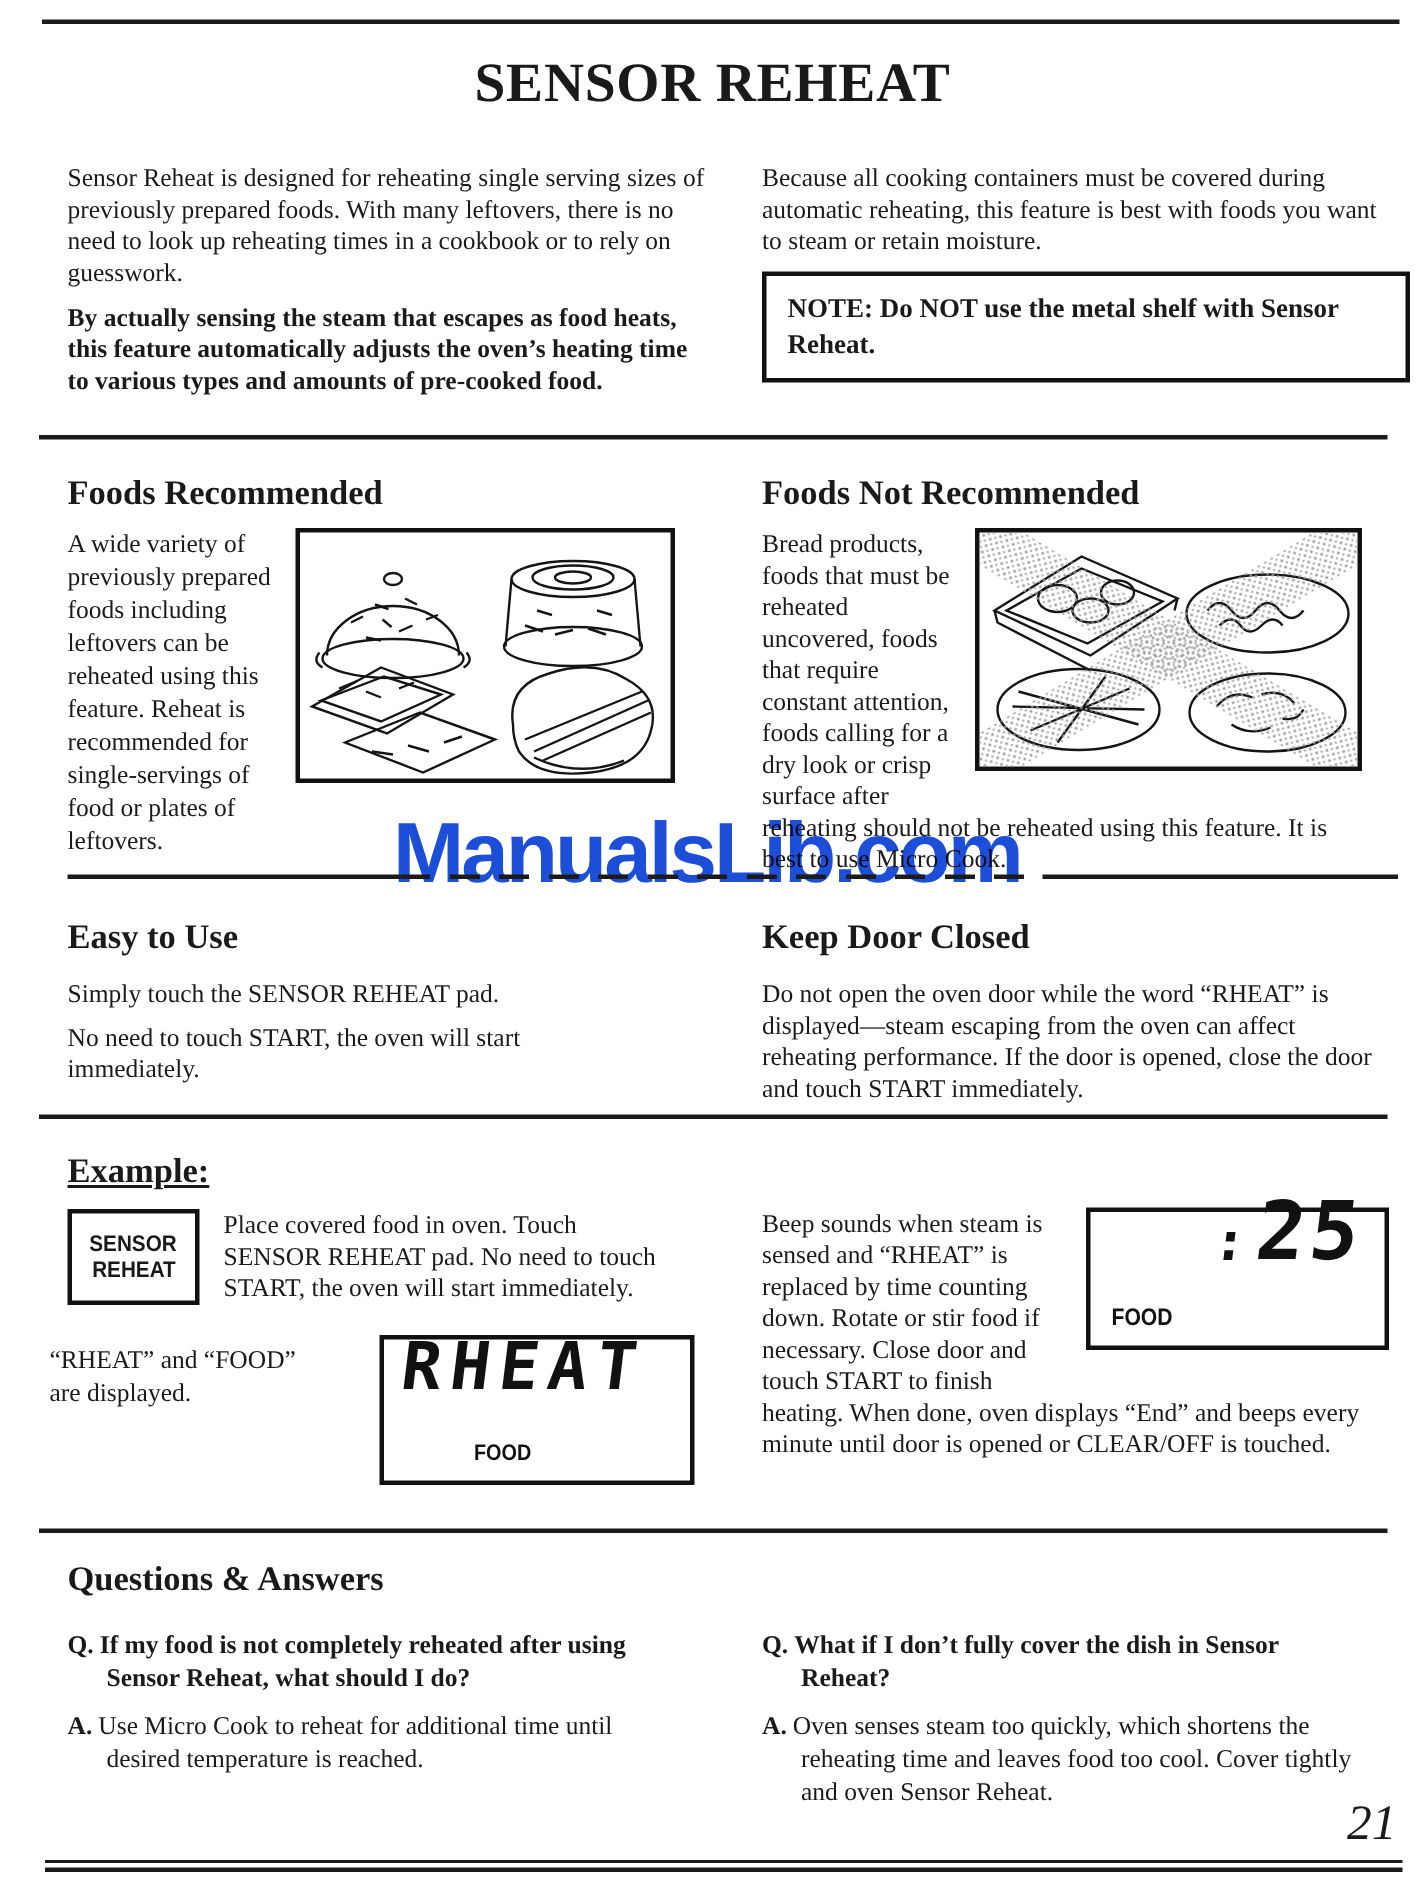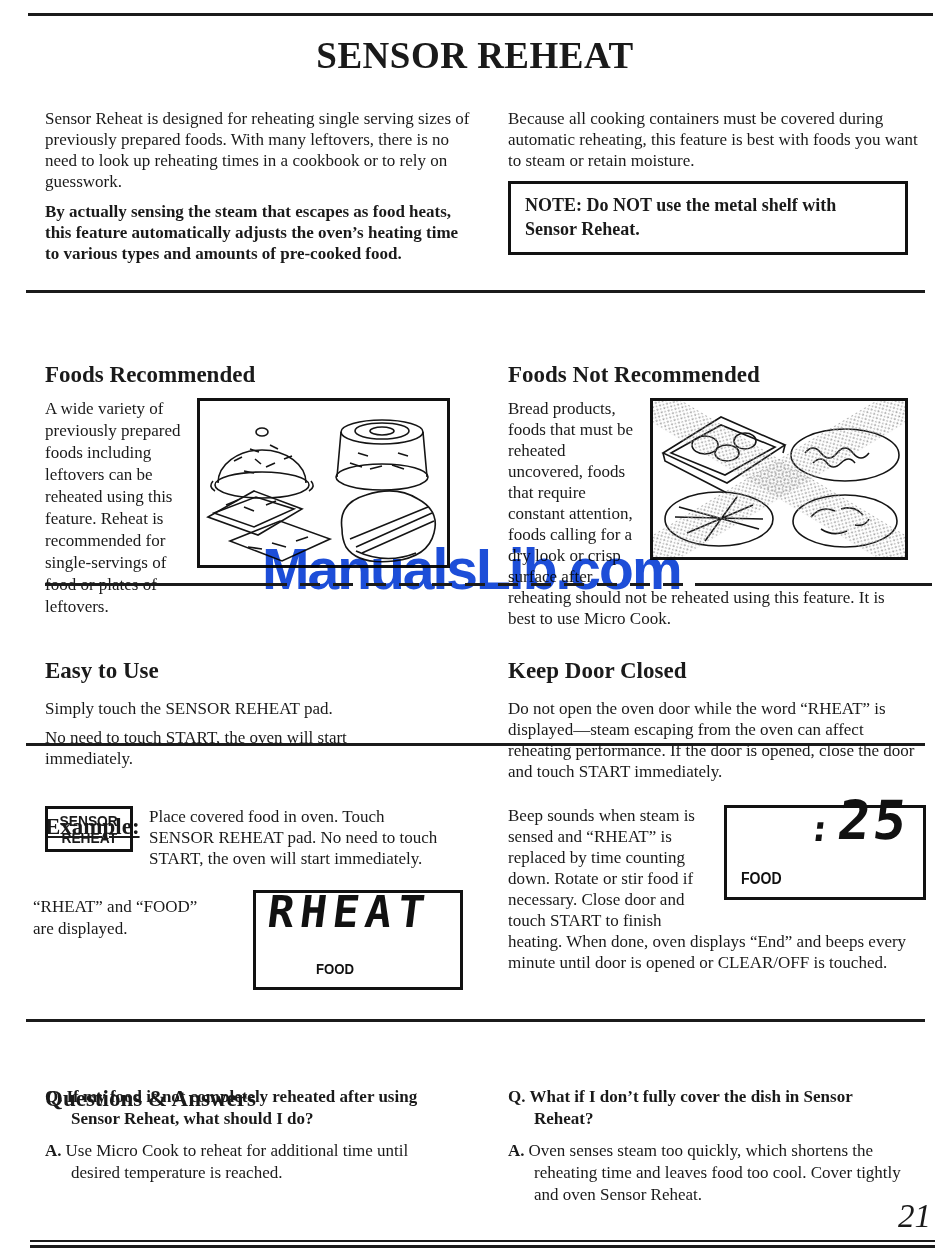--- a/index.html
+++ b/index.html
@@ -10,40 +10,40 @@
   .rule{position:absolute;background:#1b1b1b;z-index:3;}
   .rule.dashed{
     background:repeating-linear-gradient(to right,#1b1b1b 0 20px,rgba(0,0,0,0) 20px 33px);
   }
   .page-title{
     position:absolute;left:0;top:34px;width:950px;text-align:center;
     font-size:37px;font-weight:bold;letter-spacing:.5px;
   }
   .col{position:absolute;font-size:17px;line-height:21px;}
   .bold{font-weight:bold;}
-  .section-heading{font-size:23px;font-weight:bold;line-height:26px;margin-top:46px;}
+  .section-heading{font-size:23px;font-weight:bold;line-height:26px;}
   .note-box{
-    position:absolute;left:508px;top:181px;width:400px;box-sizing:border-box;
+    position:absolute;left:508px;top:181px;width:432px;box-sizing:border-box;
     border:3px solid #111;padding:9px 14px 11px 14px;
     font-size:18px;font-weight:bold;line-height:24px;
   }
   .illus-box{
     float:right;box-sizing:content-box;border:3px solid #111;background:#fff;
   }
   .illus-rec{width:247px;height:164px;margin-left:8px;margin-bottom:34px;}
   .illus-notrec{width:252px;height:156px;margin-left:6px;margin-bottom:22px;}
   .nar{line-height:22px;font-family:Liberation Serif, serif;}
   .watermark{
     position:absolute;left:262px;top:536px;z-index:2;
     font-family:"Liberation Sans", sans-serif;font-weight:bold;
     font-size:57px;letter-spacing:-2px;color:#1d4ed8;mix-blend-mode:multiply;
   }
   .flexrow{display:flex;align-items:flex-start;}
   .pad-box{
-    box-sizing:border-box;width:88px;height:46px;border:3px solid #111;flex:none;
+    box-sizing:border-box;width:88px;height:64px;border:3px solid #111;flex:none;
     display:flex;flex-direction:column;align-items:center;justify-content:center;
     font-family:"Liberation Sans", sans-serif;font-weight:bold;font-size:15px;line-height:17px;
     transform-origin:left top;
   }
   .pad-box span{transform:scaleX(.92);display:block;}
   .display-box{
     box-sizing:border-box;border:3px solid #111;background:#fff;position:relative;flex:none;
   }
   .digital{
     font-family:"DejaVu Sans Mono", monospace;font-weight:bold;color:#111;

